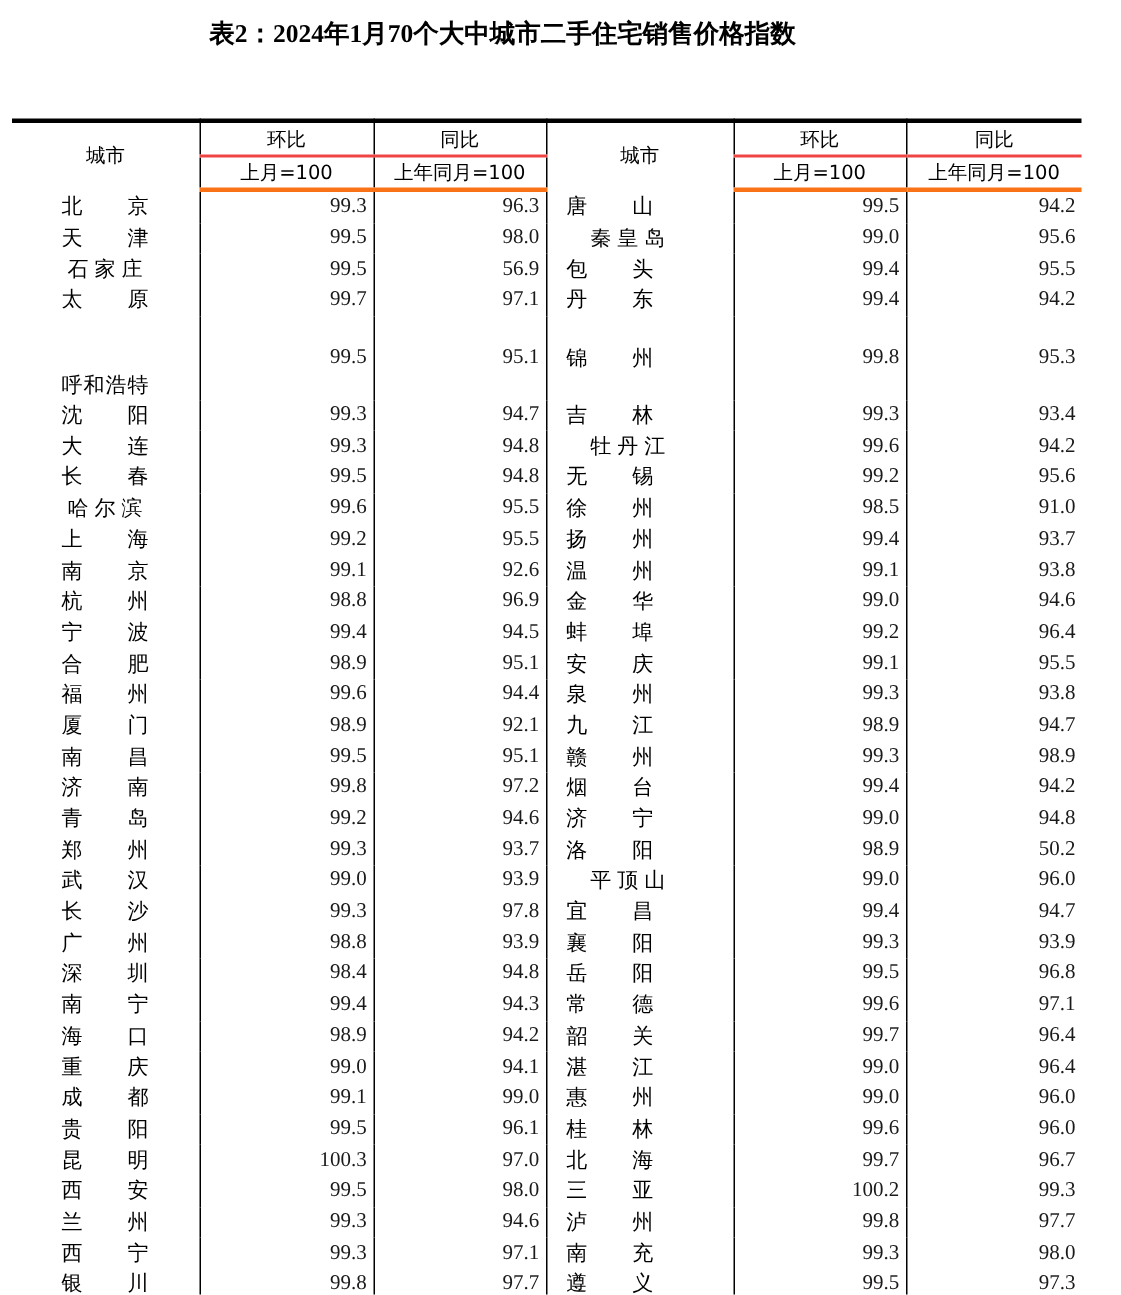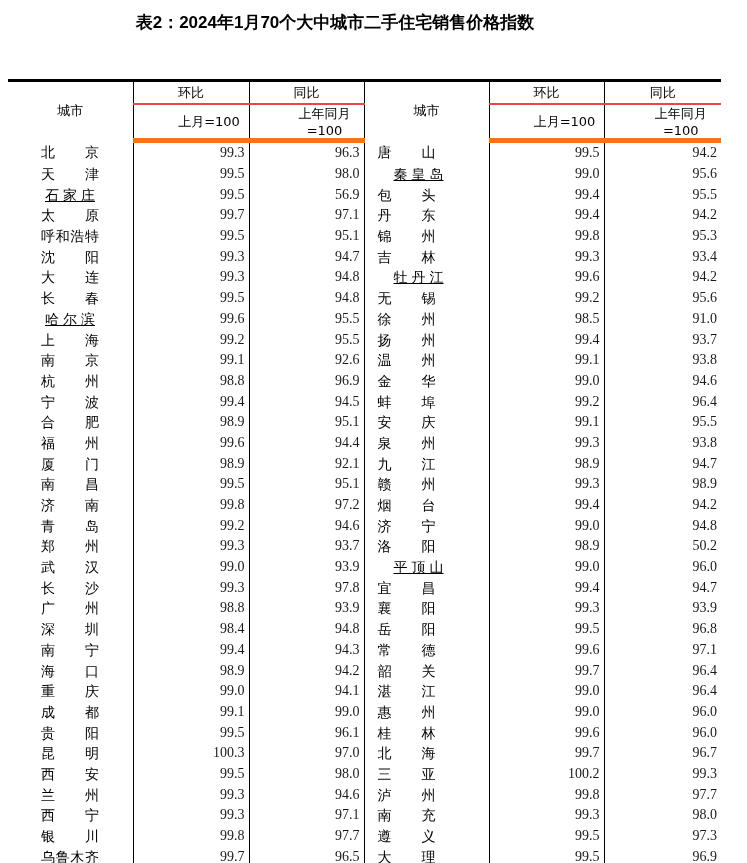--- a/index.html
+++ b/index.html
@@ -14,21 +14,21 @@
       overflow: hidden;
       font-family: "Liberation Serif", "DejaVu Serif", serif;
       color: #000;
     }
     .title {
       position: absolute;
       top: 10px;
       left: 0;
       width: 670px;
       text-align: center;
-      font-family: Liberation Sans, sans-serif;
+      font-family: Liberation Serif, serif;
       font-weight: bold;
       font-size: 17px;
       line-height: 26px;
       letter-spacing: 0px;
     }
     table.price-table {
       position: absolute;
       top: 79px;
       left: 8px;
       width: 713px;
@@ -53,21 +53,21 @@
       vertical-align: middle;
       border-left: 1px solid #000;
       border-right: 1px solid #000;
     }
     th.first { border-left: none; }
     th.last { border-right: none; }
     th.group { height: 21px; border-bottom: 2px solid #ef4444; }
     th.sub { height: 20px; font-size: 13px; }
     th.city-head { height: 42px; }
 
-    tr.header-bottom th { border-bottom: 5px solid #f97316; padding-left: 36px; }
+    tr.header-bottom th { border-bottom: 3px solid #f97316; }
 
     td {
       height: 20.7px;
       padding: 0;
       font-size: 14px;
       line-height: 20px;
       border-left: 1px solid #000;
       border-right: 1px solid #000;
       white-space: nowrap;
     }
@@ -85,23 +85,23 @@
       padding-left: 0;
     }
     .cname {
       display: inline-block;
       width: 58px;
       margin-left: 33px;
       text-align: justify;
       text-align-last: justify;
     }
     td.city2 .cname { margin-left: 13px; }
-    .cname.three { width: 50px; margin-left: 37px; text-decoration: underline; }
+    .cname.three { width: 50px; margin-left: 37px; }
     td.city2 .cname.three { margin-left: 29px; }
-    .cname.four { width: 58px; margin-left: 33px; letter-spacing: 0; }
+    .cname.four { width: 58px; margin-left: 33px; letter-spacing: 0; margin-top: 36px; }
   </style>
 </head>
 <body>
 
 <div class="title">表2：2024年1月70个大中城市二手住宅销售价格指数</div>
 
 <table class="price-table">
   <colgroup>
     <col class="c-city">
       <col class="c-mom">

